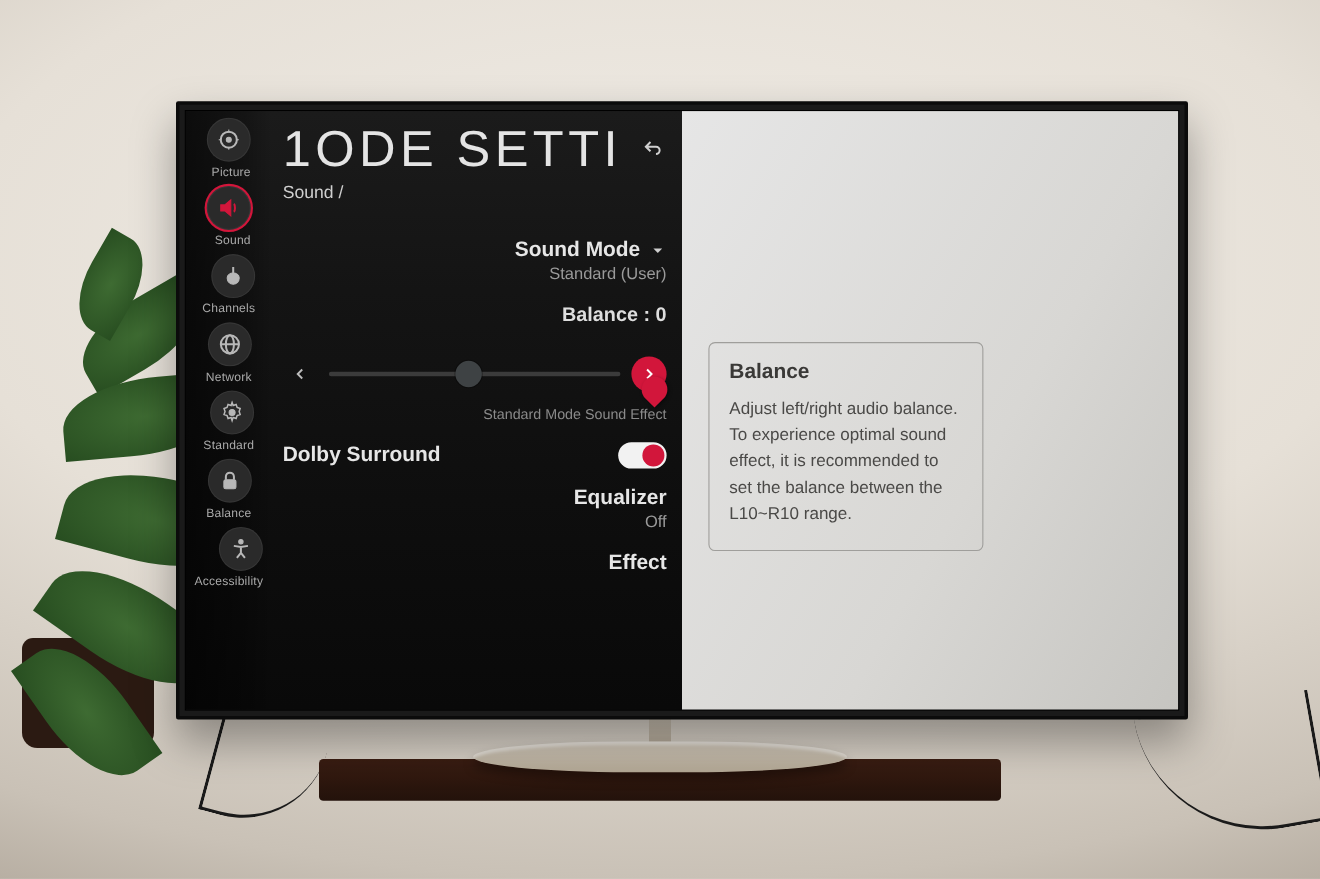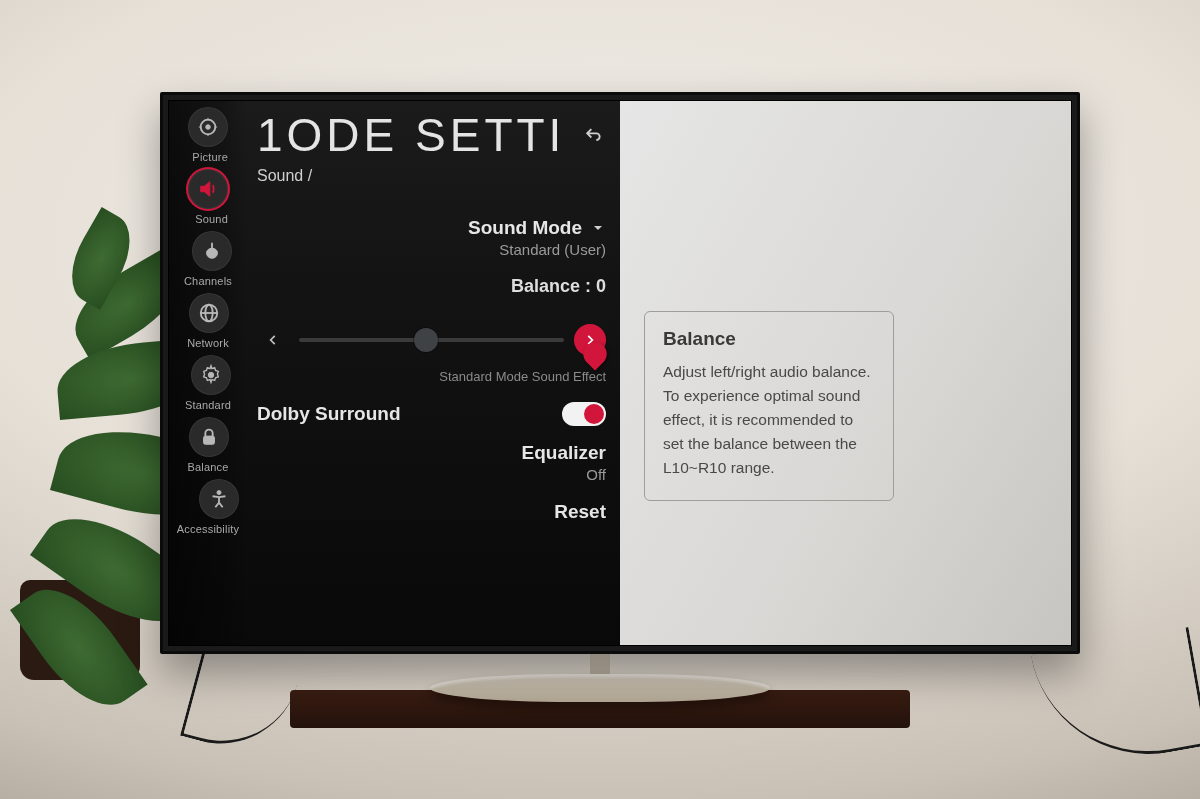--- a/index.html
+++ b/index.html
@@ -264,21 +264,21 @@
               <div class="knob"></div>
             </div>
         </div>
 
         <div class="section" style="margin-top:16px">
           <div class="row-title">Equalizer</div>
           <div class="row-sub">Off</div>
         </div>
 
         <div class="section">
-          <div class="row-title">Reset</div>
+          <div class="row-title">Effect</div>
         </div>
       </div>
     </div>
 
     <div class="panel-right">
       <div class="card">
         <h3>Balance</h3>
         <p>Adjust left/right audio balance.<br>To experience optimal sound effect, it is recommended to set the balance between the L10~R10 range.</p>
       </div>
     </div>

